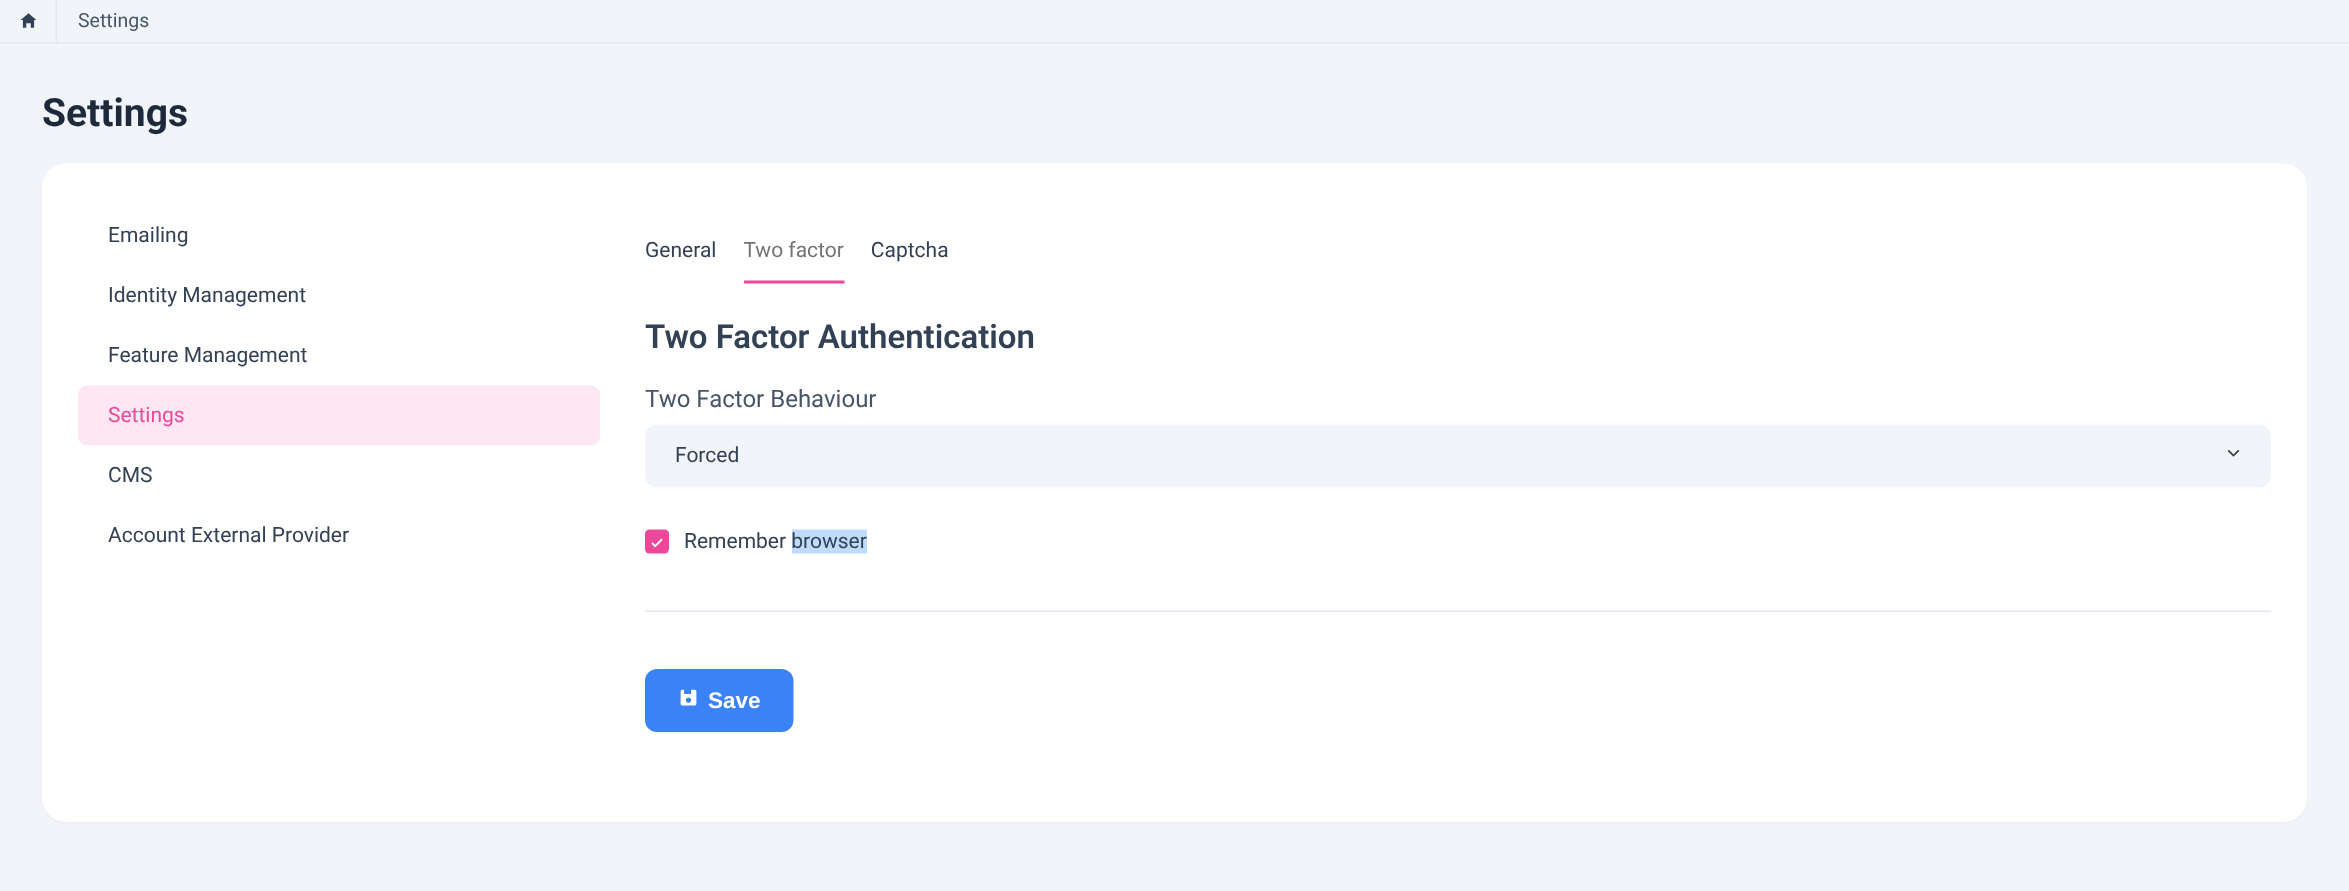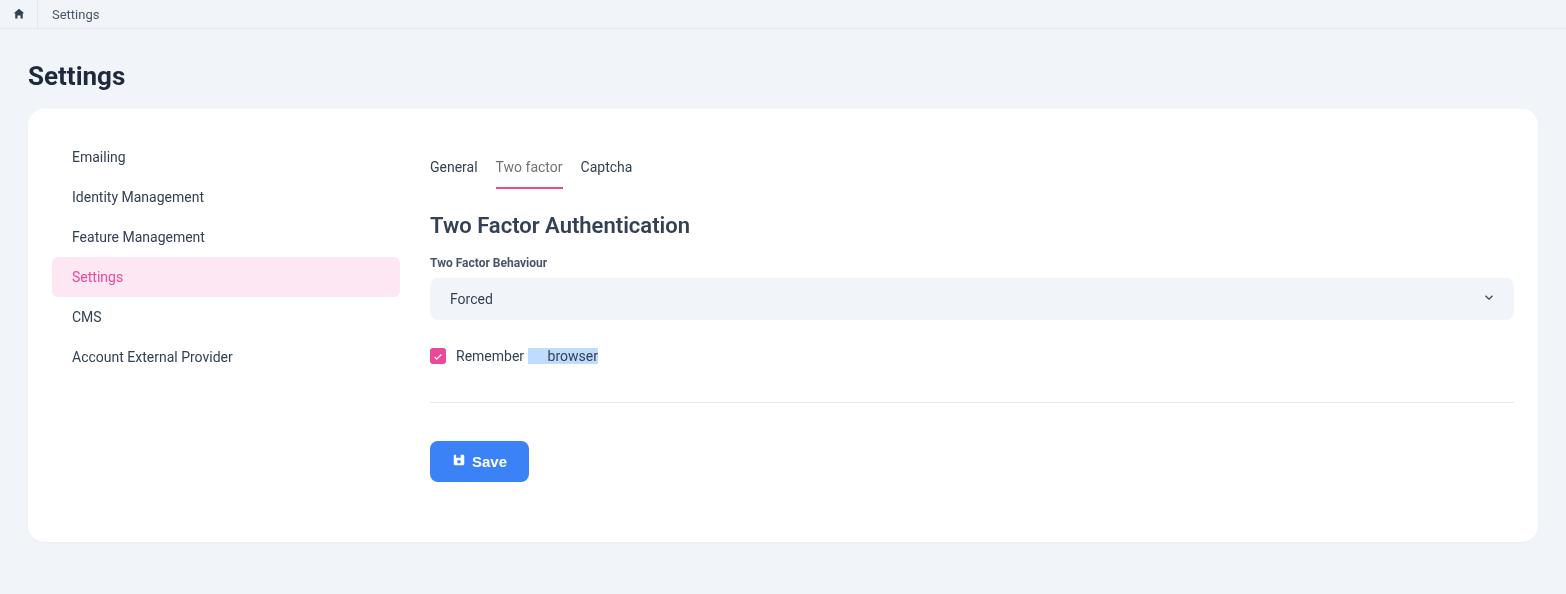--- a/index.html
+++ b/index.html
@@ -94,22 +94,22 @@
       color: #737373;
       border-bottom-color: #ec4899;
     }
     .section-title {
       font-size: 22px;
       font-weight: 600;
       color: #334155;
       margin-bottom: 18px;
     }
     .form-label {
-      font-size: 12px;
-      font-weight: 700;
+      font-size: 16px;
+      font-weight: 400;
       color: #475569;
       margin-bottom: 8px;
       display: block;
     }
     .select {
       position: relative;
       background: #f1f5f9;
       border: none;
       border-radius: 8px;
       padding: 13px 40px 13px 20px;
@@ -157,21 +157,20 @@
       fill: none;
       stroke-width: 3;
     }
     .checkbox-label {
       font-size: 14px;
       color: #334155;
       cursor: pointer;
     }
     .highlight {
       background-color: #bfdbfe;
-      padding-left: 20px;
     }
     .divider {
       border: none;
       border-top: 1px solid #e2e8f0;
       margin-top: 38px;
     }
     .btn-save {
       margin-top: 38px;
       background: #3b82f6;
       color: #ffffff;

